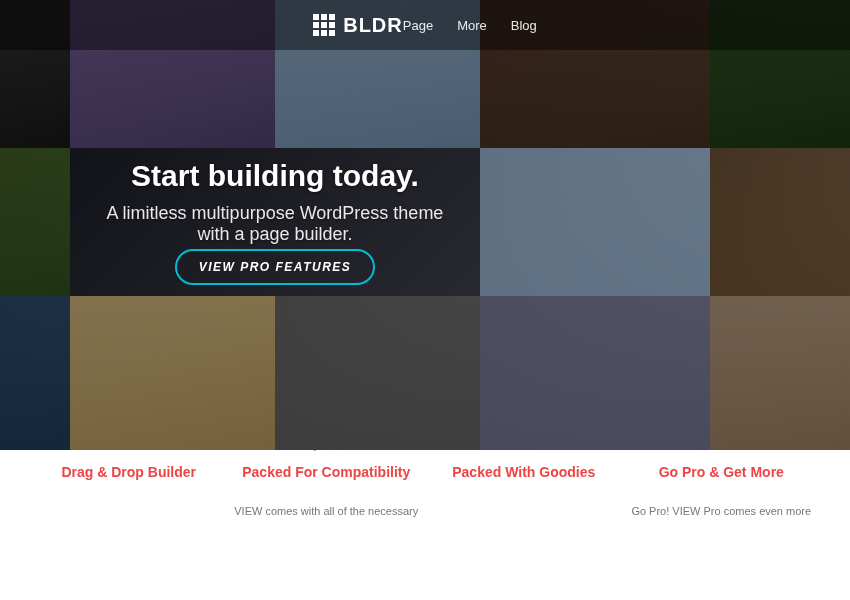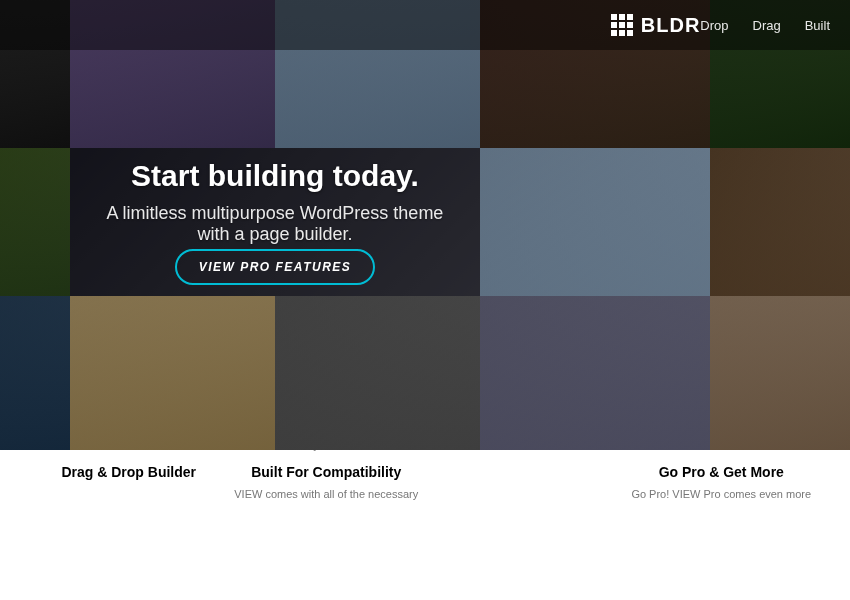--- a/index.html
+++ b/index.html
@@ -5,22 +5,22 @@
     * { margin: 0; padding: 0; box-sizing: border-box; }
     body { width: 850px; height: 600px; font-family: 'Helvetica Neue', Arial, sans-serif; overflow: hidden; background: #fff; }
 
     
     .navbar {
       position: absolute;
       top: 0; left: 0; right: 0;
       height: 50px;
       display: flex;
       align-items: center;
-      justify-content: flex-end;
-      padding: 0 20px;
+      justify-content: center;
+      padding: 0 8px;
       z-index: 10;
       background: rgba(0,0,0,0.45);
     }
     .navbar-brand {
       display: flex;
       align-items: center;
       gap: 8px;
       color: #fff;
       font-size: 20px;
       font-weight: 700;
@@ -149,22 +149,22 @@
       margin-bottom: 10px;
       height: 40px;
       display: flex;
       align-items: center;
       justify-content: center;
     }
 
     .feature-title {
       font-size: 14px;
       font-weight: 600;
-      color: #000000;
-      margin-bottom: 6px;
+      color: #ef4444;
+      margin-bottom: 23px;
     }
 
     .feature-desc {
       font-size: 11px;
       color: #777;
       line-height: 1.5;
     }
 
     
     .icon-svg {
@@ -225,23 +225,23 @@
       <div class="grid-dot"></div>
         <div class="grid-dot"></div>
         <div class="grid-dot"></div>
       <div class="grid-dot"></div>
         <div class="grid-dot"></div>
         <div class="grid-dot"></div>
     </div>
     <span>BLDR</span>
   </div>
   <ul class="navbar-nav">
-    <li><a>Drop</a></li>
-    <li><a>Drag</a></li>
-    <li><a>Built</a></li>
+    <li><a>Page</a></li>
+    <li><a>More</a></li>
+    <li><a>Blog</a></li>
   </ul>
 </nav>
 
 <section class="hero-section">
   <div class="hero-cell cell-1"></div>
   <div class="hero-cell cell-2"></div>
   <div class="hero-cell cell-3"></div>
   <div class="hero-cell cell-4"></div>
   <div class="hero-cell cell-5"></div>
 
@@ -277,32 +277,33 @@
     </div>
     <div class="feature-title">Drag &amp; Drop Builder</div>
   </div>
 
   <div class="feature-item">
     <div class="feature-icon">
       <svg class="icon-svg" viewBox="0 0 40 40" xmlns="http://www.w3.org/2000/svg">
         <path d="M32 6c-4 0-7 3-7 7 0 1 .2 2 .5 2.8L6 35c-.8.8-.8 2 0 2.8s2 .8 2.8 0l19.5-19.2c.8.3 1.7.4 2.7.4 4 0 7-3 7-7 0-.8-.1-1.6-.4-2.3l-4.2 4.2-2.8-2.8 4.2-4.2C34.6 6.6 33.3 6 32 6z"></path>
       </svg>
     </div>
-    <div class="feature-title">Built For Compatibility</div>
+    <div class="feature-title">Packed For Compatibility</div>
     <div class="feature-desc">VIEW comes with all of the necessary</div>
   </div>
 
   <div class="feature-item">
     <div class="feature-icon">
       <svg class="icon-svg" viewBox="0 0 44 44" xmlns="http://www.w3.org/2000/svg">
         <path d="M18 8l-1.5 3.5-3.5 1.5L10 11.5 7 14.5 8.5 18 7 21.5 3.5 23l1.5 3 3.5 1.5L10 31l3 3 3.5-1.5 3.5 1.5 1.5 3.5h4l1.5-3.5 3.5-1.5 3.5 1.5 3-3-1.5-3.5 1.5-3.5 3.5-1.5-1.5-3-3.5-1.5 1.5-3.5-3-3-3.5 1.5-3.5-1.5L22 8h-4zm2 9a6 6 0 1 1 0 12A6 6 0 0 1 20 17z"></path>
         <circle cx="34" cy="10" r="2.5" stroke="#222" stroke-width="1.5" fill="none"></circle>
         <path d="M32 8l-.5 1.2-1.2.5-1.2-.5-1 1 .5 1.2-.5 1.2 1.2.5.5 1.2h1.4l.5-1.2 1.2-.5 1.2.5 1-1-.5-1.2.5-1.2-1.2-.5z"></path>
       </svg>
     </div>
+    <div class="feature-title">Packed With Goodies</div>
   </div>
 
   <div class="feature-item">
     <div class="feature-icon">
       <svg class="icon-svg" viewBox="0 0 40 40" xmlns="http://www.w3.org/2000/svg">
         <path d="M8 4h24v2c0 8-5 14-12 15S8 14 8 6V4z"></path>
         <path d="M6 4h4v2H6c0 4 2 7 4 8l-1 1c-3-2-5-5-5-9V4h2z"></path>
         <path d="M30 4h4v2c0 4-2 7-5 9l-1-1c2-1 4-4 4-8V4h-2z"></path>
         <rect x="17" y="21" width="6" height="8"></rect>
         <rect x="12" y="29" width="16" height="4" rx="1"></rect>

